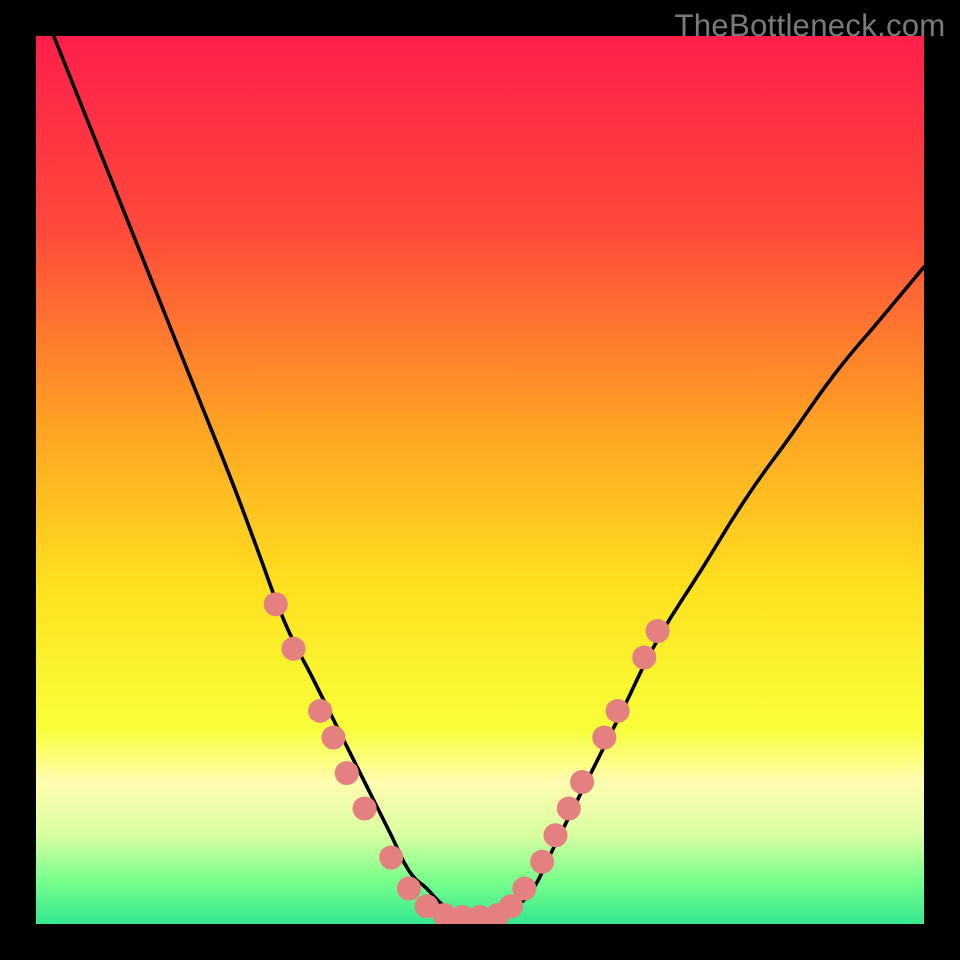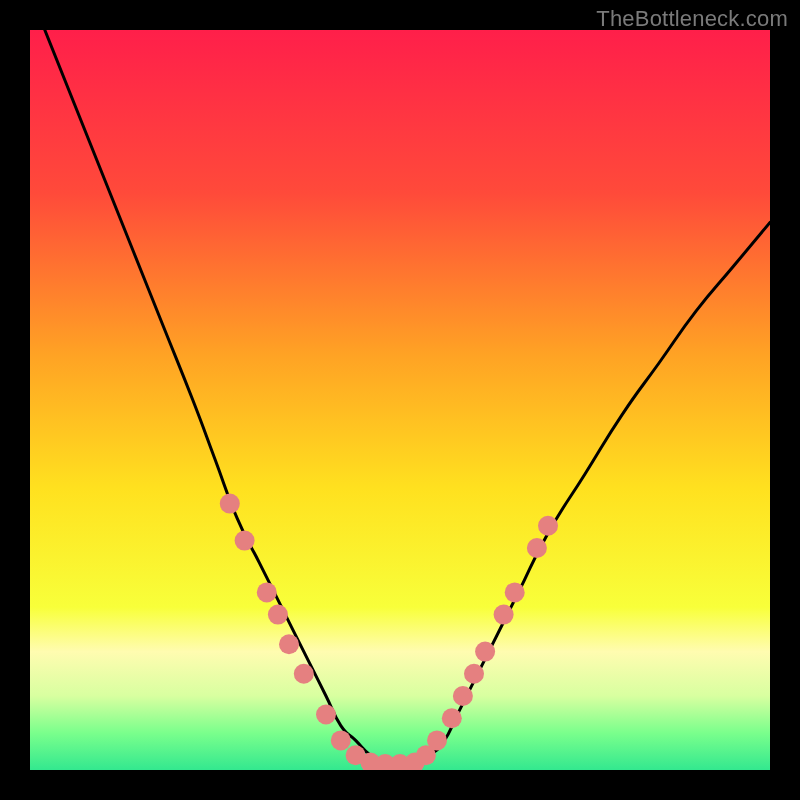--- a/index.html
+++ b/index.html
@@ -40,21 +40,21 @@
     top: 0;
     width: 740px;
     height: 740px;
     overflow: visible;
   }
   .watermark {
     position: absolute;
     top: 6px;
     right: 12px;
     color: #7a7a7a;
-    font-size: 22px;
+    font-size: 26px;
     font-weight: 500;
     letter-spacing: 0.2px;
     z-index: 10;
   }
 </style>
 </head>
 <body>
 
 <div class="frame">
 

